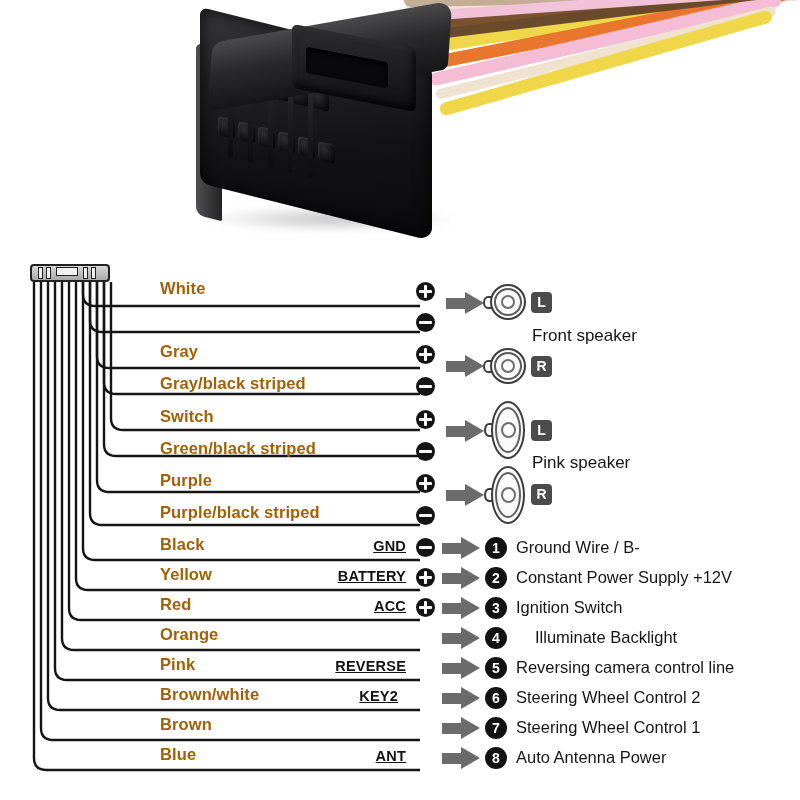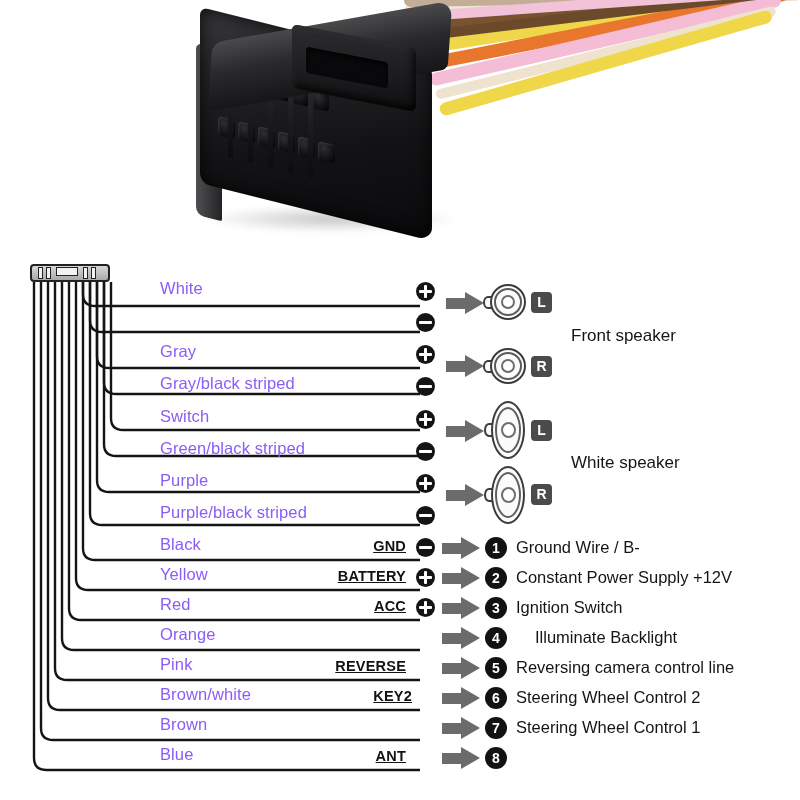--- a/index.html
+++ b/index.html
@@ -61,21 +61,21 @@
   
   #diagram{position:absolute;left:0;top:258px;width:800px;height:542px;}
 
   .hdr-block{position:absolute;left:30px;top:6px;width:80px;height:18px;
     background:linear-gradient(180deg,#d8d8d8,#a9a9a9);
     border:2px solid #222;border-radius:4px;box-sizing:border-box;}
   .hdr-slot{position:absolute;background:#f2f2f2;border:1.5px solid #222;box-sizing:border-box;}
 
   .wirepath{position:absolute;left:0;top:0;}
 
-  .wlabel{position:absolute;font-size:16.5px;color:#8b5cf6;white-space:nowrap;letter-spacing:.1px;}
+  .wlabel{position:absolute;font-size:16.5px;color:#a16207;white-space:nowrap;letter-spacing:.1px;font-weight:bold;}
   .wfunc{position:absolute;font-size:14.5px;font-weight:bold;color:#121212;white-space:nowrap;
     text-align:right;letter-spacing:.2px;text-decoration:underline;}
 
   .pol{position:absolute;width:19px;height:19px;border-radius:50%;background:#141414;}
   .pol:before{content:"";position:absolute;left:3px;top:8px;width:13px;height:3px;background:#fff;border-radius:1px;}
   .pol.plus:after{content:"";position:absolute;left:8px;top:3px;width:3px;height:13px;background:#fff;border-radius:1px;}
 
   .arrow{position:absolute;width:38px;height:22px;}
   .arrow .shaft{position:absolute;left:0;top:6px;width:21px;height:11px;background:#6b6b6b;}
   .arrow .head{position:absolute;left:19px;top:0;width:0;height:0;
@@ -97,21 +97,21 @@
   .spk-oval .o2{position:absolute;left:7px;top:6px;width:26px;height:46px;border-radius:50%/50%;
     border:2px solid #5f5f5f;box-sizing:border-box;}
   .spk-oval .o3{position:absolute;left:13px;top:21px;width:15px;height:16px;border-radius:50%;
     border:2px solid #6e6e6e;background:#fff;box-sizing:border-box;}
   .spk-oval .tab{position:absolute;left:-4px;top:22px;width:10px;height:14px;border-radius:50% 0 0 50%;
     border:2.5px solid #3c3c3c;border-right:none;background:#fbfbfb;box-sizing:border-box;}
 
   .lrbadge{position:absolute;width:21px;height:21px;border-radius:4px;background:#4b4b4b;
     color:#fff;font-size:14px;font-weight:bold;line-height:21px;text-align:center;}
 
-  .spk-caption{position:absolute;font-size:17px;color:#151515;white-space:nowrap;margin-left:39px;}
+  .spk-caption{position:absolute;font-size:17px;color:#151515;white-space:nowrap;}
 
   .numbadge{position:absolute;width:22px;height:22px;border-radius:50%;background:#121212;
     color:#fff;font-size:14px;font-weight:bold;line-height:22px;text-align:center;}
   .numtext{position:absolute;font-size:16.5px;color:#151515;white-space:nowrap;}
 </style>
 </head>
 <body>
 
 <div id="photo">
   <div class="wirebundle" style="left:400px;top:-30px;width:420px;height:180px;"></div>
@@ -229,21 +229,21 @@
   <div class="spk-oval" style="left:488px;top:143px;">
     <div class="tab"></div>
       <div class="o1"></div>
       <div class="o2"></div>
       <div class="o3"></div>
     </div>
   <div class="lrbadge" style="left:531px;top:162px;">L</div>
 
   <div class="wlabel" style="left:160px;top:181px;">Green/black striped</div>
   <div class="pol" style="left:416px;top:184px;"></div>
-  <div class="spk-caption" style="left:532px;top:195px;">White speaker</div>
+  <div class="spk-caption" style="left:532px;top:195px;">Pink speaker</div>
 
   <div class="wlabel" style="left:160px;top:213px;">Purple</div>
   <div class="pol plus" style="left:416px;top:216px;"></div>
   <div class="arrow" style="left:446px;top:226px;">
       <div class="shaft"></div>
       <div class="head"></div>
     </div>
   <div class="spk-oval" style="left:488px;top:208px;">
     <div class="tab"></div>
       <div class="o1"></div>
@@ -296,21 +296,21 @@
   <div class="wlabel" style="left:160px;top:397px;">Pink</div>
   <div class="wfunc" style="left:240px;top:400px;width:166px;">REVERSE</div>
   <div class="arrow" style="left:442px;top:399px;">
       <div class="shaft"></div>
       <div class="head"></div>
     </div>
   <div class="numbadge" style="left:485px;top:399px;">5</div>
   <div class="numtext" style="left:516px;top:400px;">Reversing camera control line</div>
 
   <div class="wlabel" style="left:160px;top:427px;">Brown/white</div>
-  <div class="wfunc" style="left:246px;top:430px;width:166px;">KEY2</div>
+  <div class="wfunc" style="left:232px;top:430px;width:166px;">KEY2</div>
   <div class="arrow" style="left:442px;top:429px;">
       <div class="shaft"></div>
       <div class="head"></div>
     </div>
   <div class="numbadge" style="left:485px;top:429px;">6</div>
   <div class="numtext" style="left:516px;top:430px;">Steering Wheel Control 2</div>
 
   <div class="wlabel" style="left:160px;top:457px;">Brown</div>
   <div class="arrow" style="left:442px;top:459px;">
       <div class="shaft"></div>
@@ -319,14 +319,15 @@
   <div class="numbadge" style="left:485px;top:459px;">7</div>
   <div class="numtext" style="left:516px;top:460px;">Steering Wheel Control 1</div>
 
   <div class="wlabel" style="left:160px;top:487px;">Blue</div>
   <div class="wfunc" style="left:240px;top:490px;width:166px;">ANT</div>
   <div class="arrow" style="left:442px;top:489px;">
       <div class="shaft"></div>
       <div class="head"></div>
     </div>
   <div class="numbadge" style="left:485px;top:489px;">8</div>
+  <div class="numtext" style="left:516px;top:490px;">Auto  Antenna Power</div>
 
 </div>
 
 </body></html>

